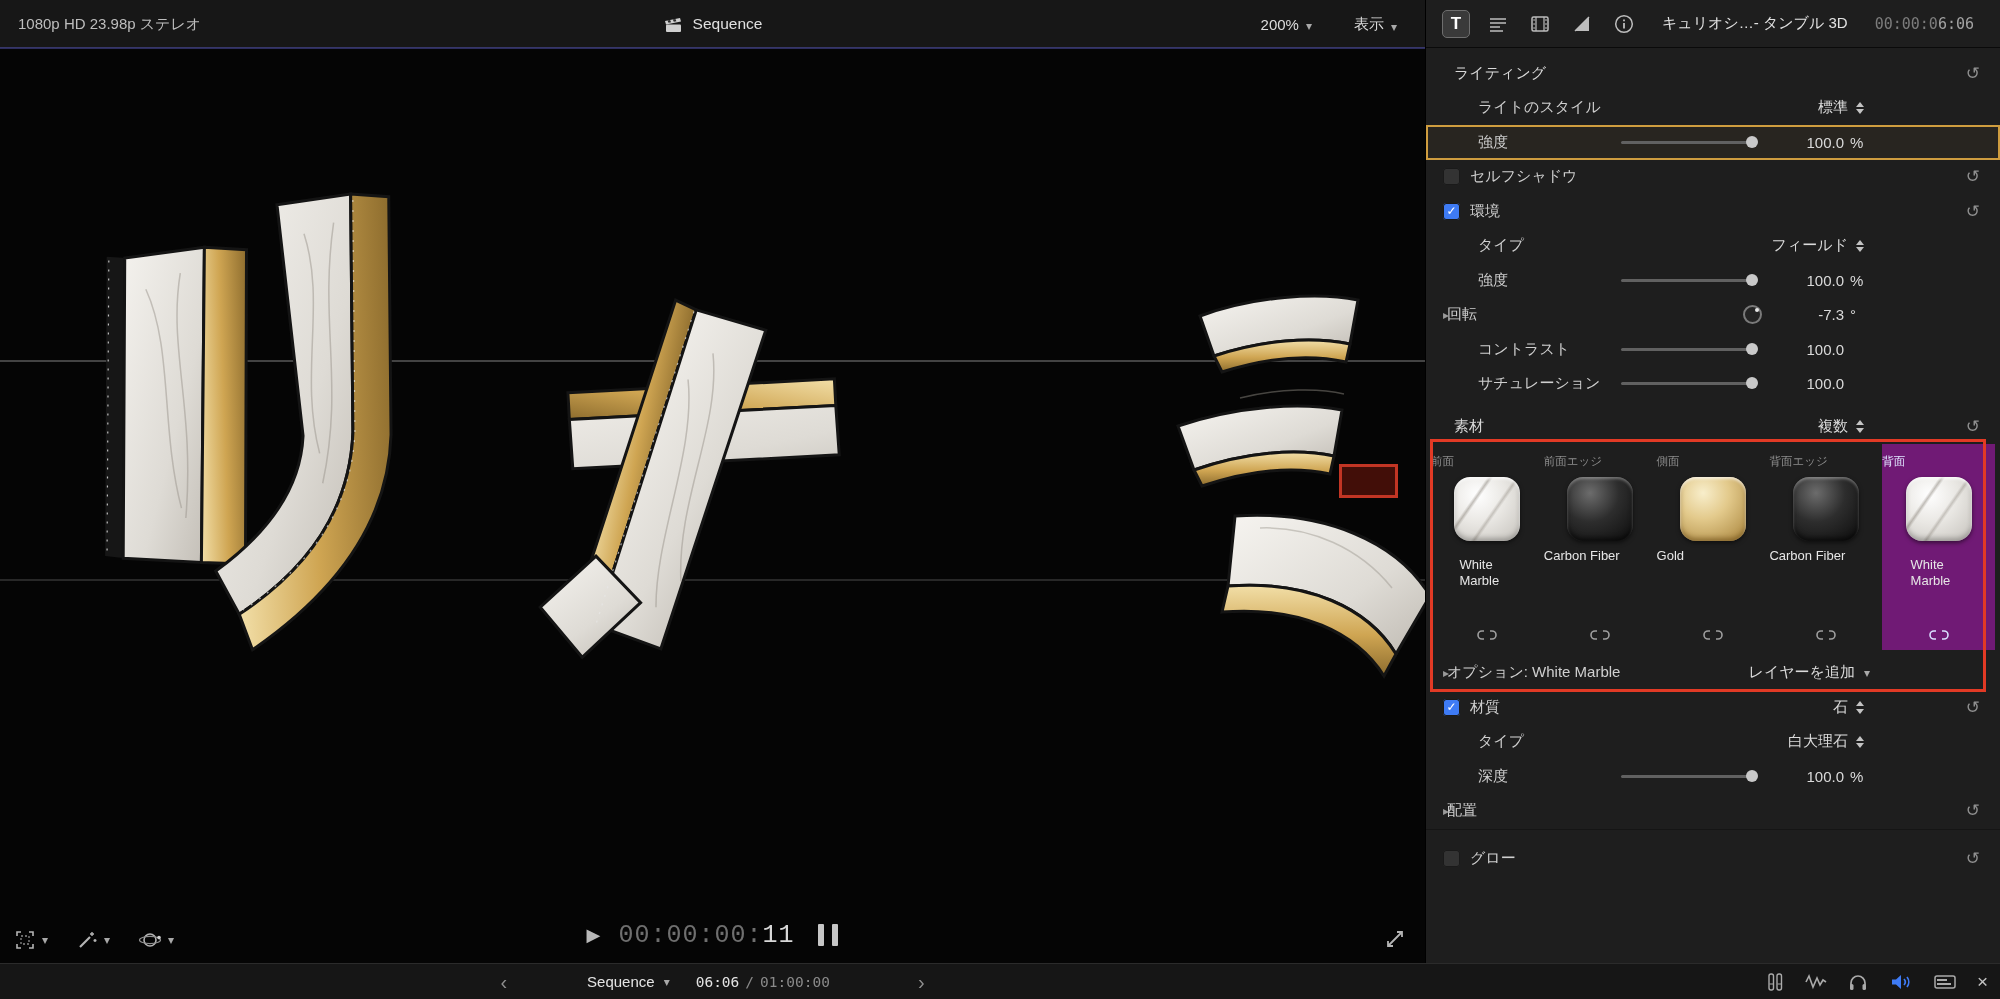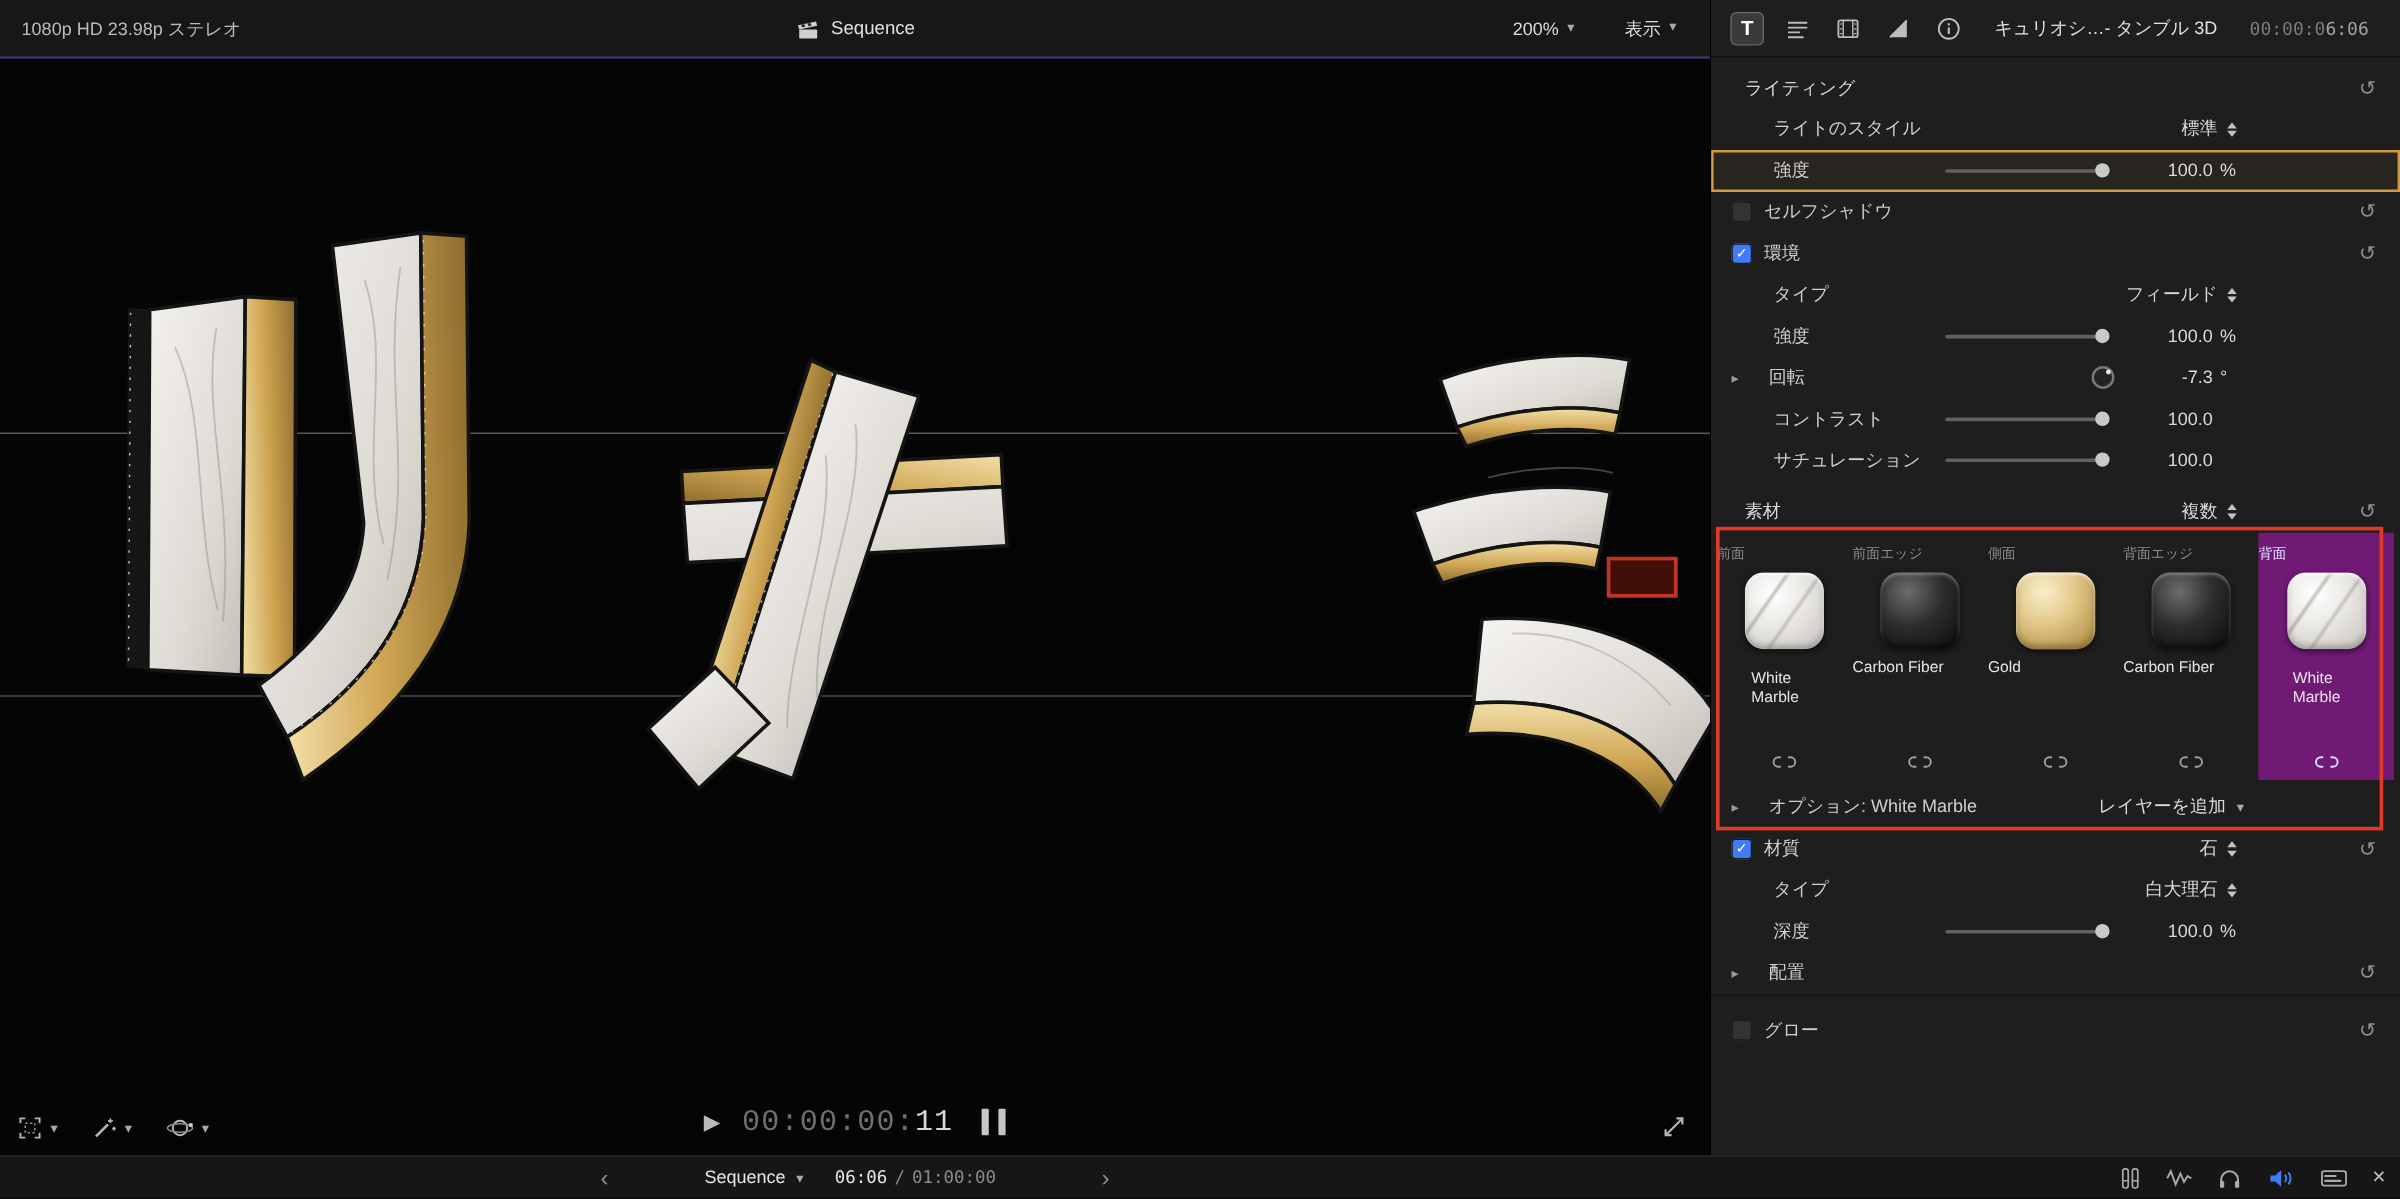--- a/index.html
+++ b/index.html
@@ -9,21 +9,21 @@
 
   
   .viewer{position:absolute;left:0;top:0;width:1425px;height:963px;background:#b91c1c}
   .viewer-topbar{position:absolute;top:0;left:0;right:0;height:48px;background:#171717;
        display:flex;align-items:center;z-index:6}
   .accent-line{position:absolute;top:47px;left:0;width:1425px;height:2px;background:rgba(96,96,205,.45);z-index:7}
   .fmt-label{position:absolute;left:18px;font-size:15px;color:#bdbdbd;white-space:nowrap}
   .tb-center{position:absolute;left:0;width:100%;display:flex;justify-content:center;align-items:center;gap:10px;
        font-size:15.5px;color:#e0e0e0}
   .tb-right{position:absolute;right:28px;display:flex;gap:42px;align-items:center;font-size:15px;color:#dcdcdc}
-  .dd-inline{display:flex;align-items:flex-start;gap:7px}
+  .dd-inline{display:flex;align-items:flex-end;gap:7px}
   .chev{font-size:12px;color:#a9a9a9}
 
   .canvas{position:absolute;top:48px;left:0;right:0;bottom:0;background:#050505;overflow:hidden}
   svg.letters{position:absolute;left:0;top:0}
   .redbox{position:absolute;left:1339px;top:416px;width:59px;height:34px;background:#420e08;
        border:3px solid #c23524;z-index:4}
 
   .transport{position:absolute;left:0;right:0;bottom:8px;height:40px;display:flex;align-items:center;
        justify-content:center;gap:18px;z-index:5}
   .play-btn{color:#b9b9b9;font-size:18px;line-height:1}
@@ -51,21 +51,21 @@
   .rows{position:absolute;top:48px;left:0;right:0;bottom:0;background:#1e1e1e}
   .gap8{height:8px}
   .gap6{height:6px}
   .gapsep{height:12.5px;border-top:1px solid #151515;margin-top:1px}
   .row{position:relative;height:34.5px;display:flex;align-items:center;font-size:15px;color:#cfcfcf}
   .row.highlight{box-shadow:inset 0 0 0 2px #cf9d3f;background:rgba(207,157,63,.06)}
   .lbl{white-space:nowrap}
   .ind-h{margin-left:28px;color:#d9d9d9}
   .ind-1{margin-left:52px}
   .ind-cb{margin-left:44px}
-  .ind-disc{margin-left:48px}
+  .ind-disc{margin-left:21px}
   .disc{position:absolute;left:17px;color:#9a9a9a;font-size:12px}
   .cb{position:absolute;left:17px;width:17px;height:17px;border-radius:3.5px;background:#333;
       box-shadow:inset 0 0 0 1px #1a1a1a;display:flex;align-items:center;justify-content:center}
   .cb.checked{background:#3e7bf5;color:#fff;font-size:12px}
   .cb.right{left:auto;right:152px}
   .slider{position:absolute;left:195px;width:134px;height:3px;background:#616161;border-radius:2px}
   .slider .thumb{position:absolute;right:-3px;top:-5px;width:12px;height:12px;background:#c9c9c9;border-radius:50%}
   .dial{position:absolute;left:317px;width:19px;height:19px;border-radius:50%;background:#242424;border:2px solid #7a7a7a}
   .dial::after{content:"";position:absolute;left:10px;top:1px;width:4px;height:4px;border-radius:50%;background:#e6e6e6}
   .valwrap{position:absolute;right:134px;display:flex;align-items:center;color:#dadada}

